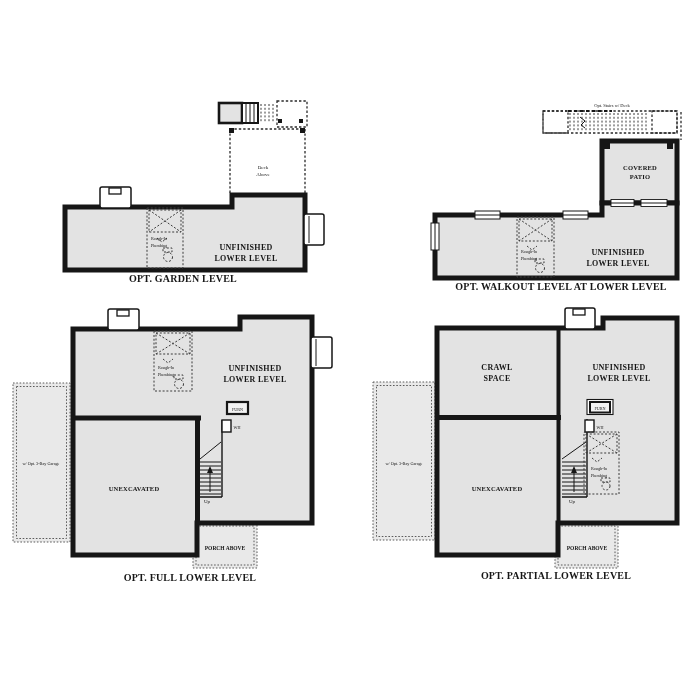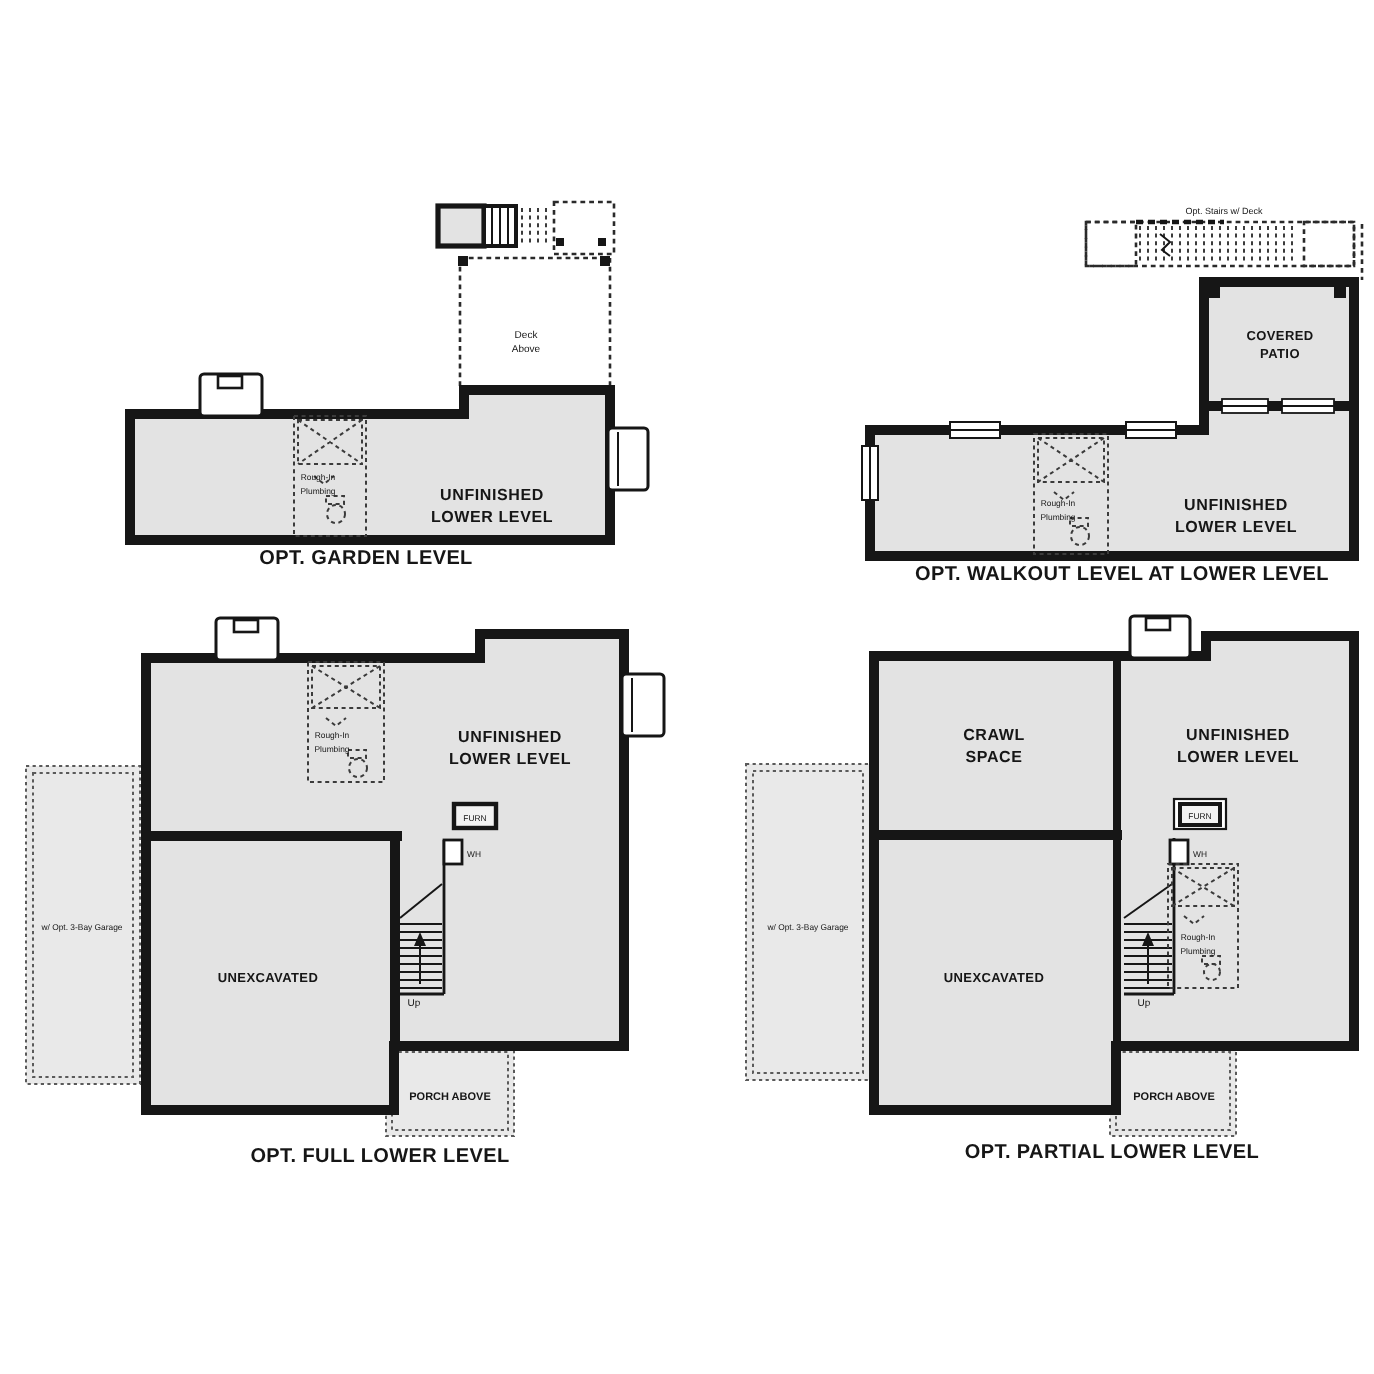--- a/index.html
+++ b/index.html
@@ -1,17 +1,17 @@
 <!DOCTYPE html>
 <html><head>
 <meta charset="utf-8">
 <style>
   html,body{margin:0;padding:0;background:#fff;}
   .sheet{position:relative;width:687px;height:687px;background:#ffffff;overflow:hidden;
-         font-family:Liberation Sans, sans-serif;}
+         font-family:Liberation Serif, serif;}
   svg{position:absolute;left:0;top:0;}
   
   .room{fill:#e3e3e3;}
   .wall{fill:none;stroke:#161616;stroke-width:5;stroke-linejoin:miter;}
   .wall4{fill:none;stroke:#161616;stroke-width:4;}
   .thin{fill:none;stroke:#161616;stroke-width:1.4;}
   .thin1{fill:none;stroke:#161616;stroke-width:1;}
   .dash{fill:none;stroke:#3b3b3b;stroke-width:1;stroke-dasharray:2,1.8;}
   .dashb{fill:none;stroke:#2a2a2a;stroke-width:1.3;stroke-dasharray:2.4,2;}
   .dot{fill:none;stroke:#5a5a5a;stroke-width:1;stroke-dasharray:1.6,1.7;}

